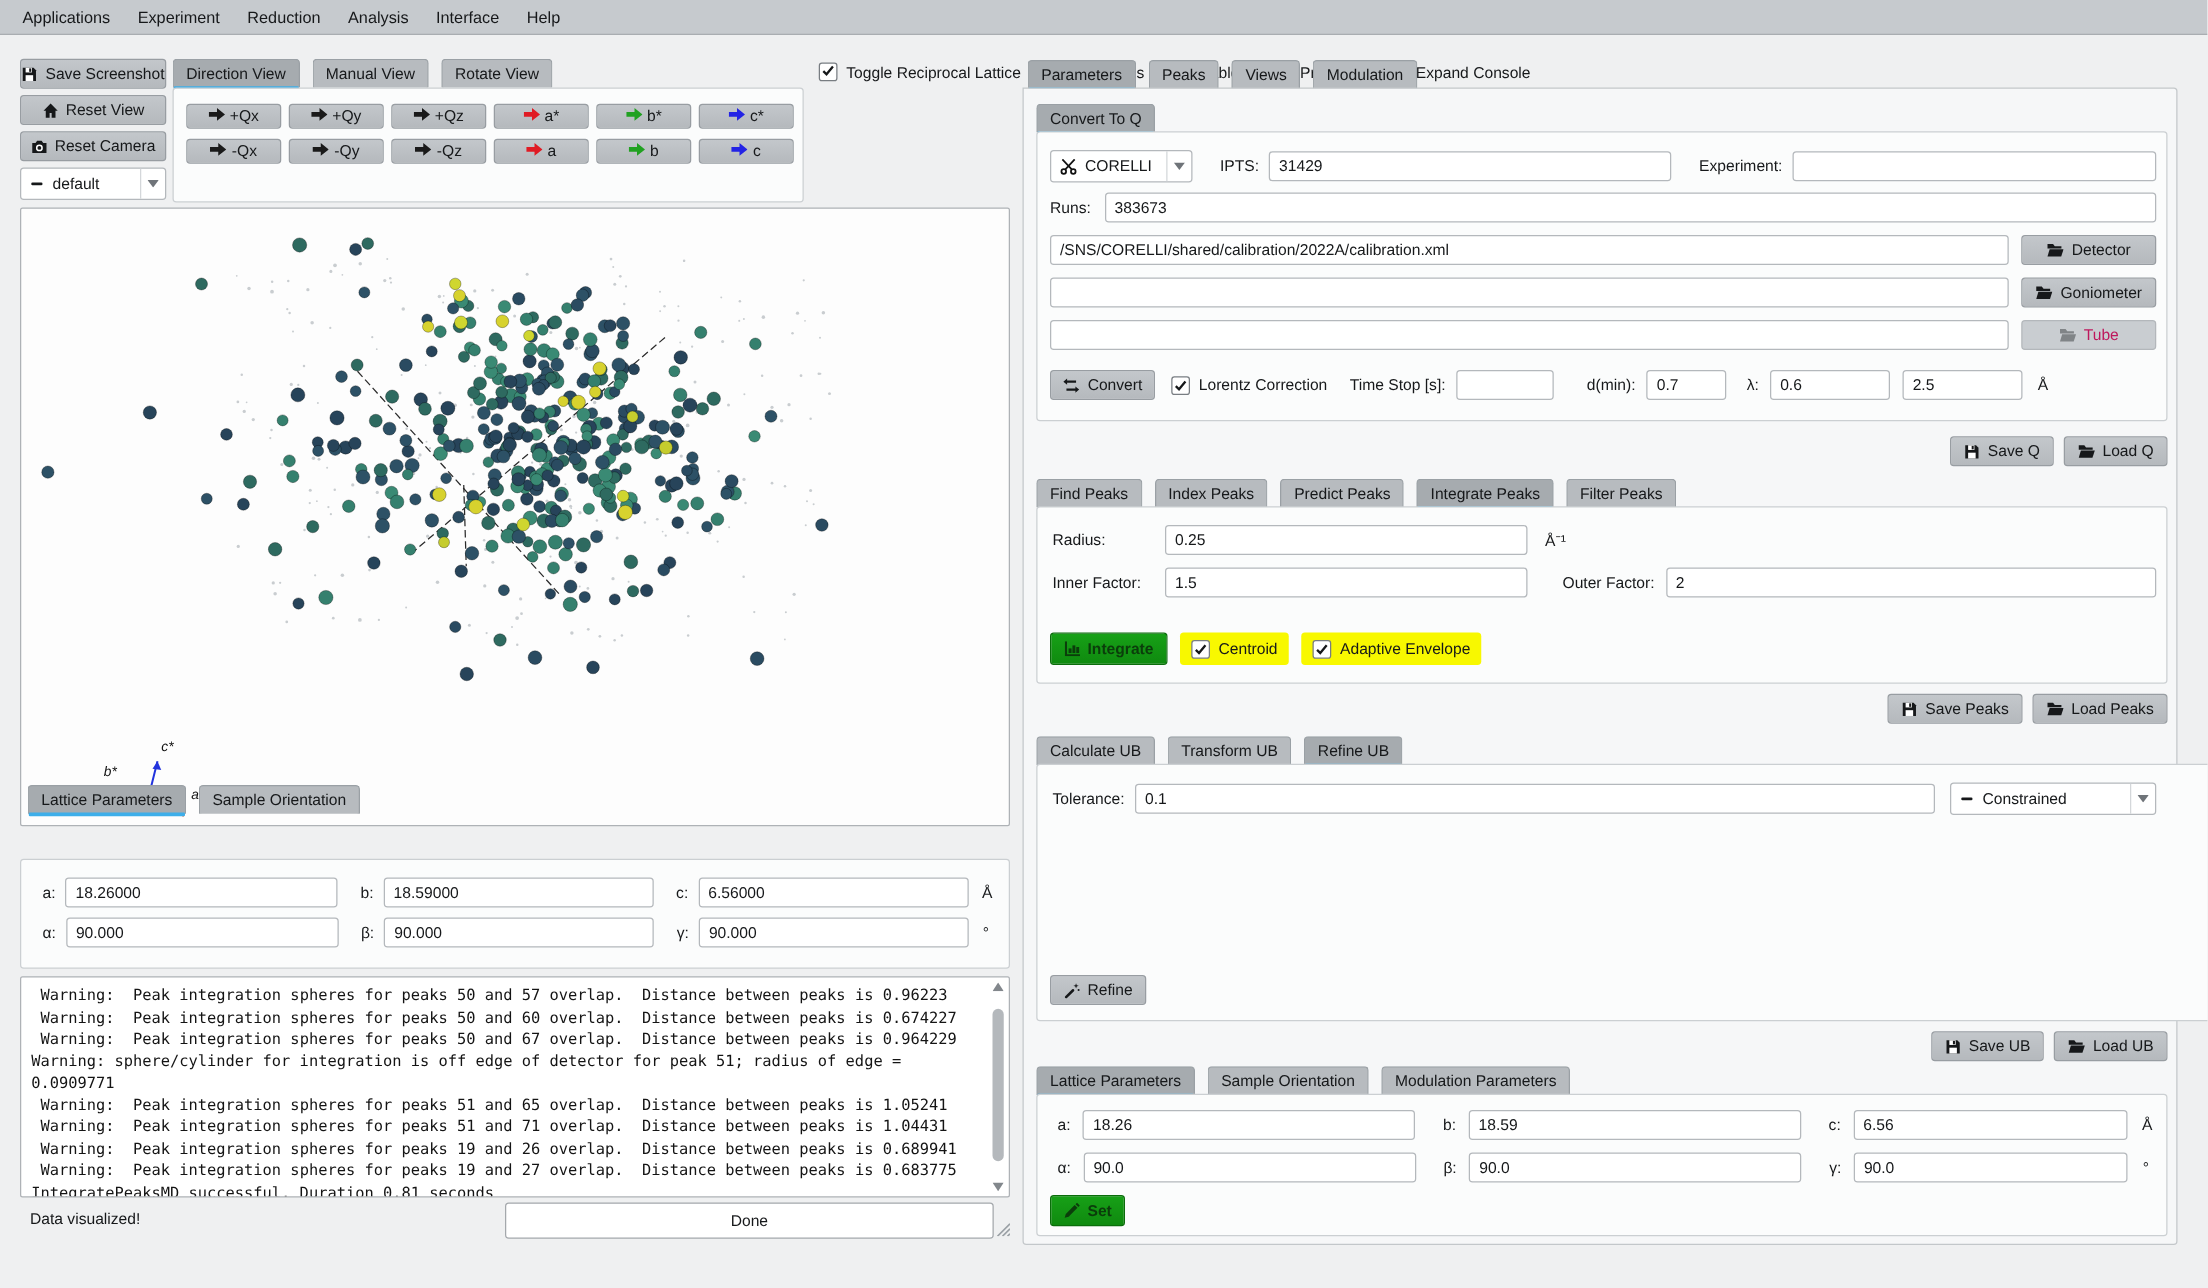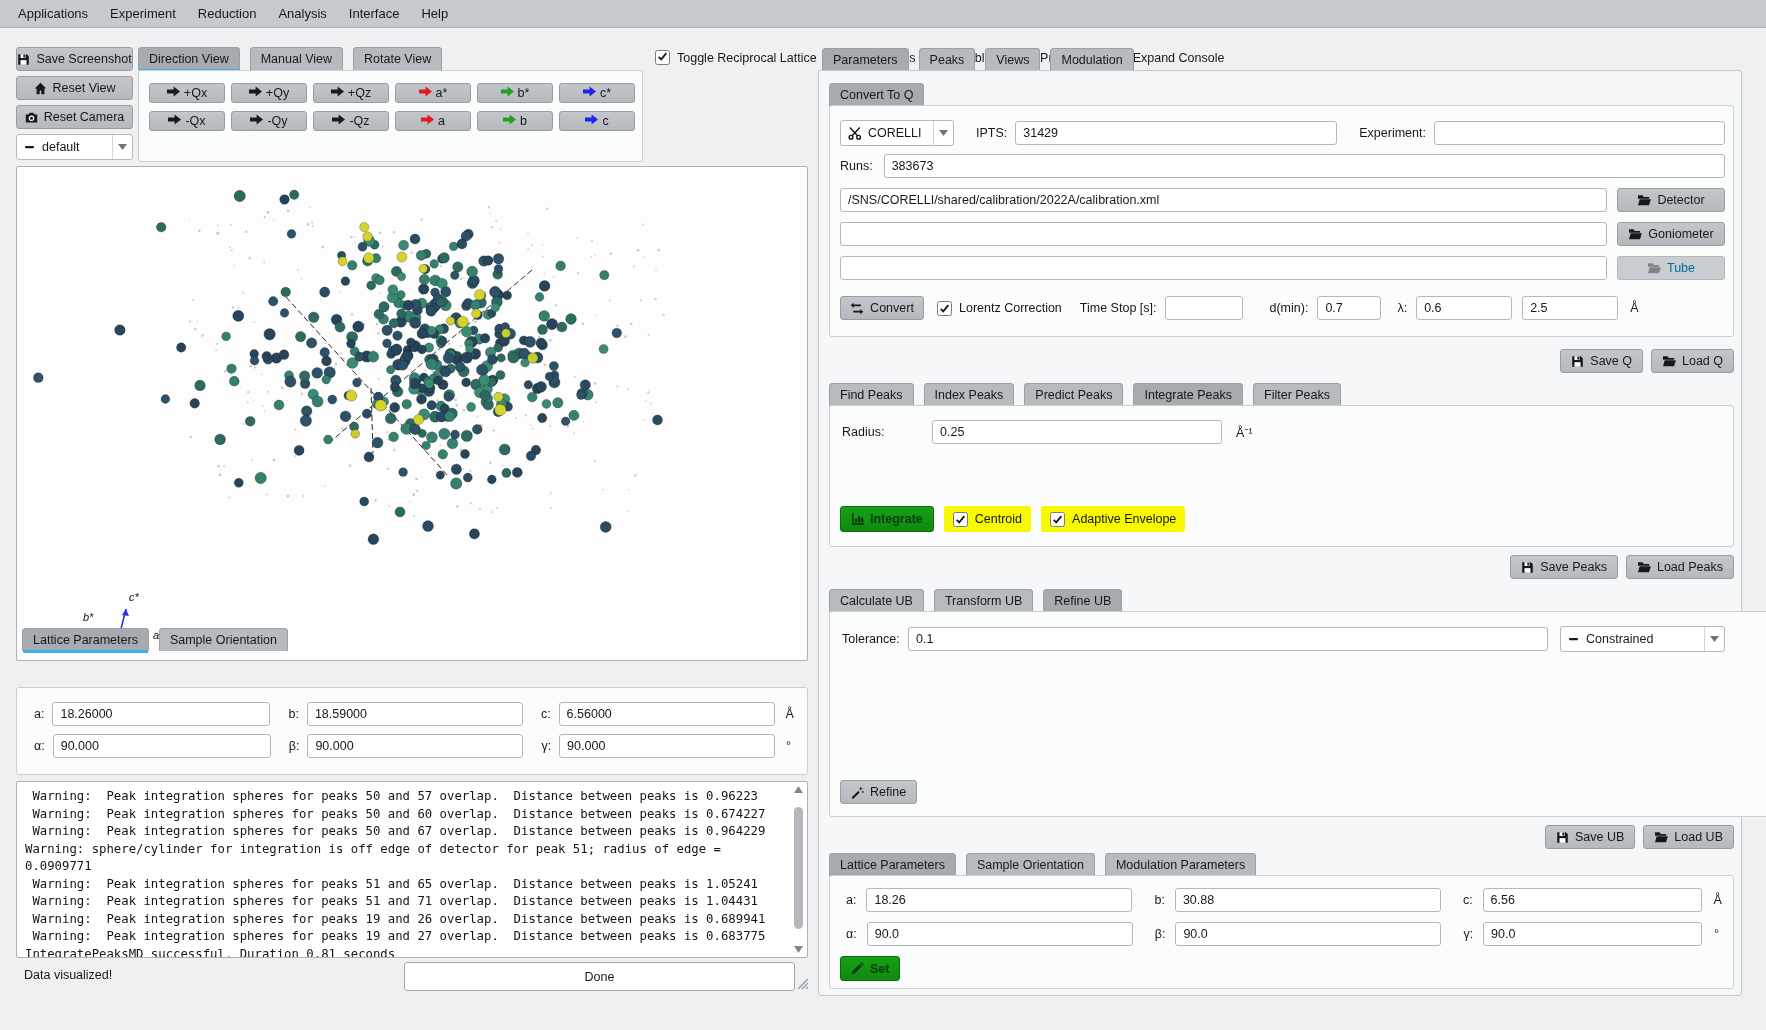--- a/index.html
+++ b/index.html
@@ -9,21 +9,21 @@
     font-family:"Liberation Sans",sans-serif;font-size:12.5px;
   }
   
   .menubar{position:absolute;left:0;top:0;width:100%;height:28px;background:#c6cace;
     border-bottom:1px solid #a9adb1;display:flex;align-items:center;padding:0 8px;box-sizing:border-box;gap:2px}
   .menu-item{padding:4px 10px;font-size:13px;border-radius:3px}
   
   .btn{display:inline-flex;align-items:center;justify-content:center;gap:6px;
     background:linear-gradient(#c3c7cb,#b5b9bd);border:1px solid #989da2;border-radius:3px;
     height:24px;padding:0 10px;box-sizing:border-box;white-space:nowrap;color:#16181a}
-  .btn.disabled{background:#c9cdd1;color:#0369a1;border-color:#b3b7bb}
+  .btn.disabled{background:#c9cdd1;color:#be185d;border-color:#b3b7bb}
   .btn.disabled [data-icon]{opacity:.4}
   .btn.green{background:linear-gradient(#17a017,#0f8a0f);border-color:#0a6d0a;color:#0b3d0b;font-weight:bold}
   .input{background:#ffffff;border:1px solid #b4b8bc;border-radius:3px;height:24px;box-sizing:border-box;
     display:flex;align-items:center;padding:0 7px;white-space:nowrap;overflow:hidden}
   .combo{background:#fff;border:1px solid #b4b8bc;border-radius:3px;height:26px;box-sizing:border-box;
     display:flex;align-items:center;gap:6px;padding-left:7px}
   .combo .arrow-sect{margin-left:auto;width:19px;align-self:stretch;border-left:1px solid #d4d7da;
     display:flex;align-items:center;justify-content:center}
   .tab{display:inline-flex;align-items:center;background:#b7bbbf;border:1px solid #9aa0a5;border-bottom:none;
     border-radius:3.5px 3.5px 0 0;height:23px;padding:0 10px;margin-right:10px;position:relative;box-sizing:border-box;white-space:nowrap}
@@ -1059,20 +1059,30 @@
 
     <div class="abs" style="left:10px;top:312px" id="peaks-tabs"><span class="tab">Find Peaks</span><span class="tab">Index Peaks</span><span class="tab">Predict Peaks</span><span class="tab sel">Integrate Peaks</span><span class="tab">Filter Peaks</span></div>
     <div class="gbox" style="left:10px;top:334px;width:905px;height:142px">
       <div class="row abs" style="left:12px;top:14px;width:883px">
         <span class="lab" style="width:90px">Radius:</span>
         <div class="input" style="width:290px">
             <span>0.25</span>
           </div>
         <span class="lab" style="margin-left:14px">Å⁻¹</span>
       </div>
+      <div class="row abs" style="left:12px;top:48px;width:883px">
+        <span class="lab" style="width:90px">Inner Factor:</span>
+        <div class="input" style="width:290px">
+            <span>1.5</span>
+          </div>
+        <span class="lab" style="margin-left:28px">Outer Factor:</span>
+        <div class="input" style="margin-left:9px;flex:1">
+            <span>2</span>
+          </div>
+      </div>
       <div class="row abs" style="left:10px;top:100px;width:885px;gap:10px">
         <div class="btn green" style="height:26px">
           <span data-icon="chart">
               <svg width="13" height="12" viewBox="0 0 14 13">
                 <path d="M1 0v13h13v-1.8H2.8V0z" fill="#0b3d0b"></path>
                 <rect x="4.2" y="6.2" width="2.5" height="4" fill="#0b3d0b"></rect>
                 <rect x="7.5" y="3.6" width="2.5" height="6.6" fill="#0b3d0b"></rect>
                 <rect x="10.8" y="5" width="2.5" height="5.2" fill="#0b3d0b"></rect>
               </svg>
             </span>
@@ -1183,21 +1193,21 @@
 
     <div class="abs" style="left:10px;top:782px" id="rlat-tabs"><span class="tab sel">Lattice Parameters</span><span class="tab">Sample Orientation</span><span class="tab">Modulation Parameters</span></div>
     <div class="gbox" style="left:10px;top:804px;width:905px;height:114px">
       <div class="row abs" style="left:0;top:12px;width:100%">
         <span class="lab" style="margin-left:16px">a:</span>
         <div class="input" style="margin-left:10px;width:266px">
             <span>18.26</span>
           </div>
         <span class="lab" style="margin-left:22px">b:</span>
         <div class="input" style="margin-left:10px;width:266px">
-            <span>30.88</span>
+            <span>18.59</span>
           </div>
         <span class="lab" style="margin-left:22px">c:</span>
         <div class="input" style="margin-left:10px;width:219px">
             <span>6.56</span>
           </div>
         <span class="lab" style="margin-left:12px">Å</span>
       </div>
       <div class="row abs" style="left:0;top:46px;width:100%">
         <span class="lab" style="margin-left:16px">α:</span>
         <div class="input" style="margin-left:10px;width:266px">

